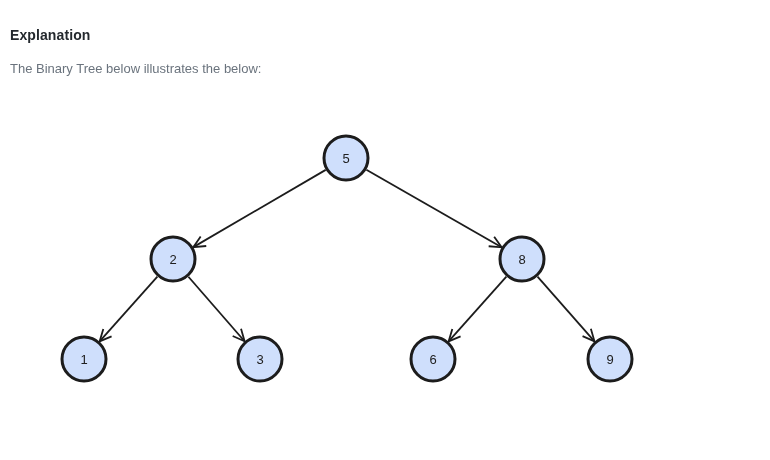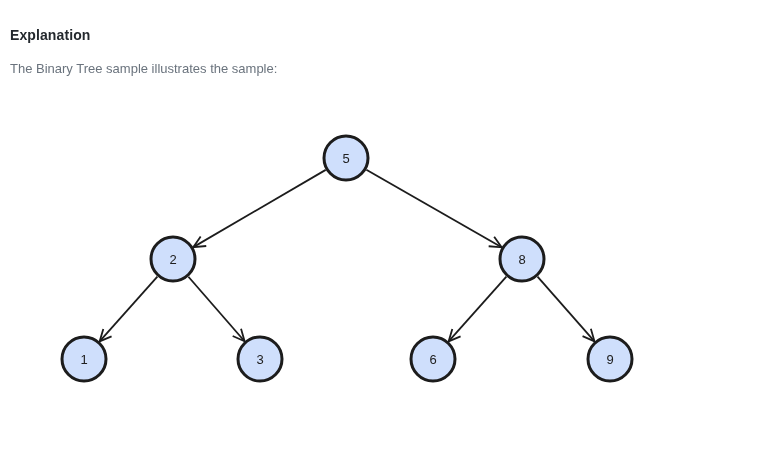--- a/index.html
+++ b/index.html
@@ -72,21 +72,21 @@
     dominant-baseline: central;
   }
 </style>
 </head>
 <body>
 
 <div id="page">
 
   <div class="heading">Explanation</div>
 
-  <div class="subtext">The Binary Tree sample illustrates the sample:</div>
+  <div class="subtext">The Binary Tree below illustrates the below:</div>
 
   <svg id="tree-canvas" viewBox="0 0 770 460" xmlns="http://www.w3.org/2000/svg">
     <g id="edges-layer">
         <g>
           <line x1="325.7054518889887" y1="169.84826219197768" x2="193.2945481110113" y2="247.15173780802232" class="edge-line"></line>
           <path class="arrow-head" d="M 200.66022845443217 236.43974671959512 L 193.2945481110113 247.15173780802232 L 206.24374777189303 246.00359663960234"></path>
         </g>
         <g>
           <line x1="366.38229950075043" y1="169.69666050895336" x2="501.61770049924957" y2="247.30333949104664" class="edge-line"></line>
           <path class="arrow-head" d="M 488.6603024984276 246.251751621064 L 501.61770049924957 247.30333949104664 L 494.17237919316364 236.64654866786057"></path>

